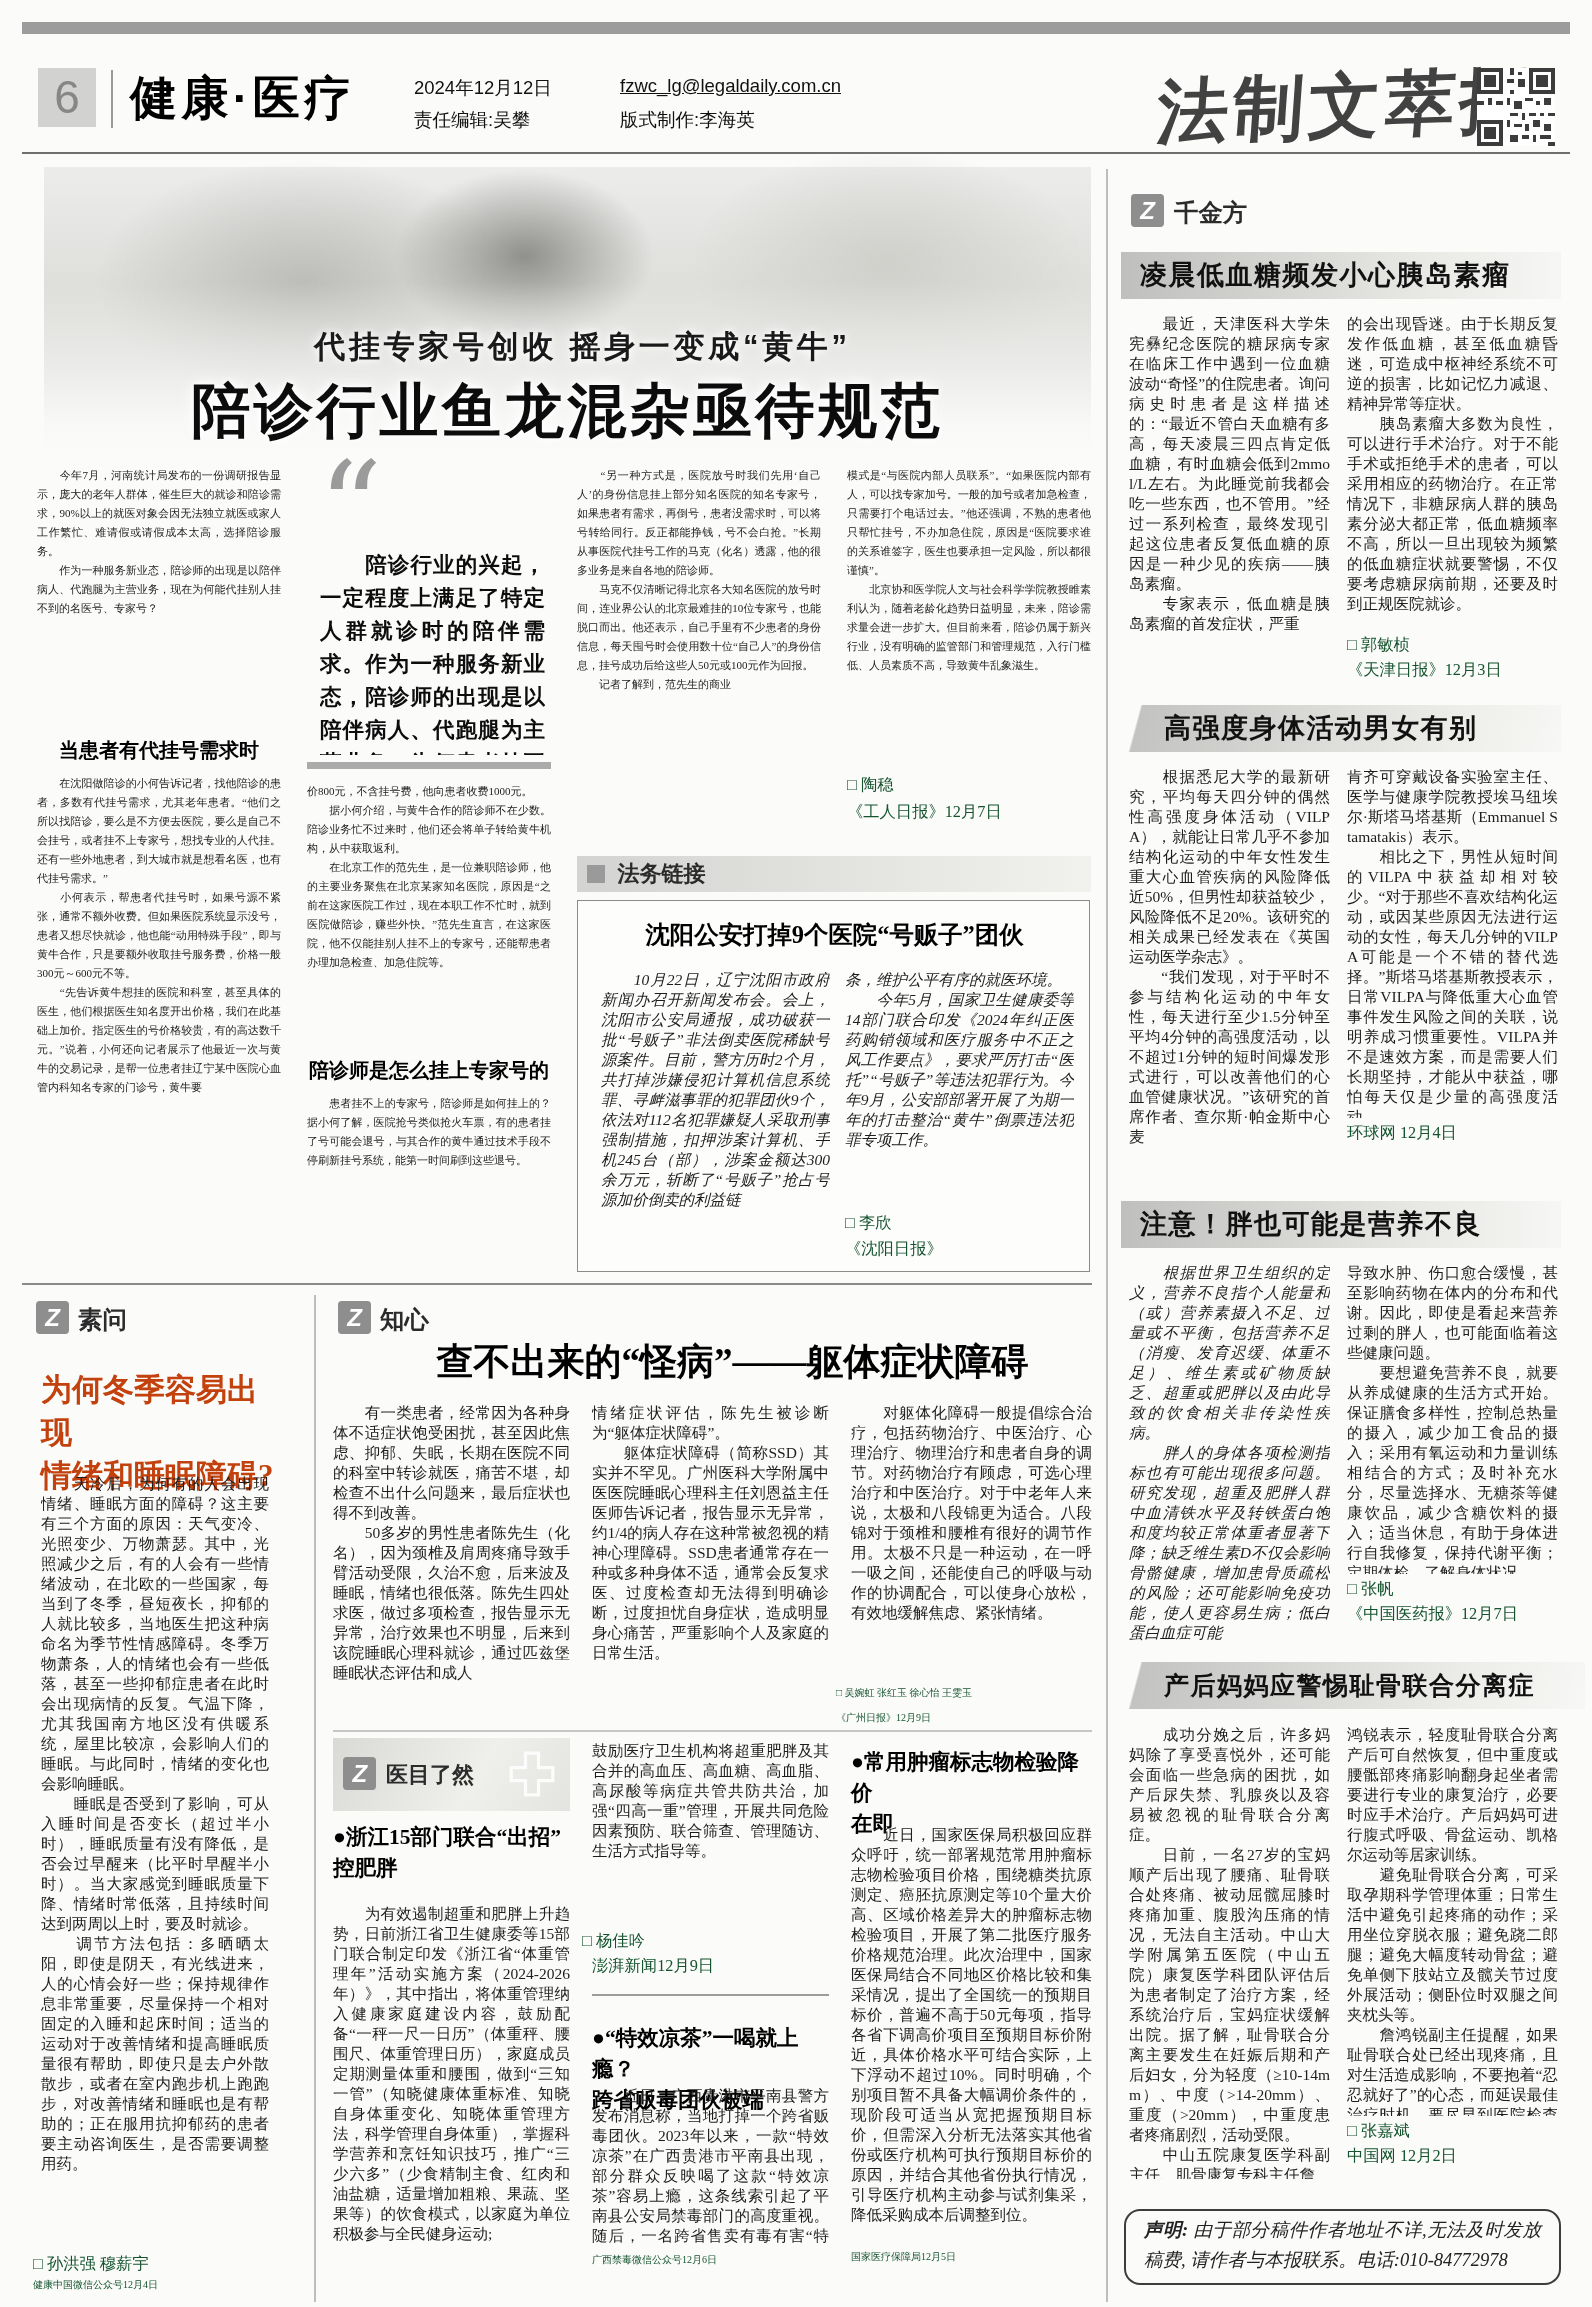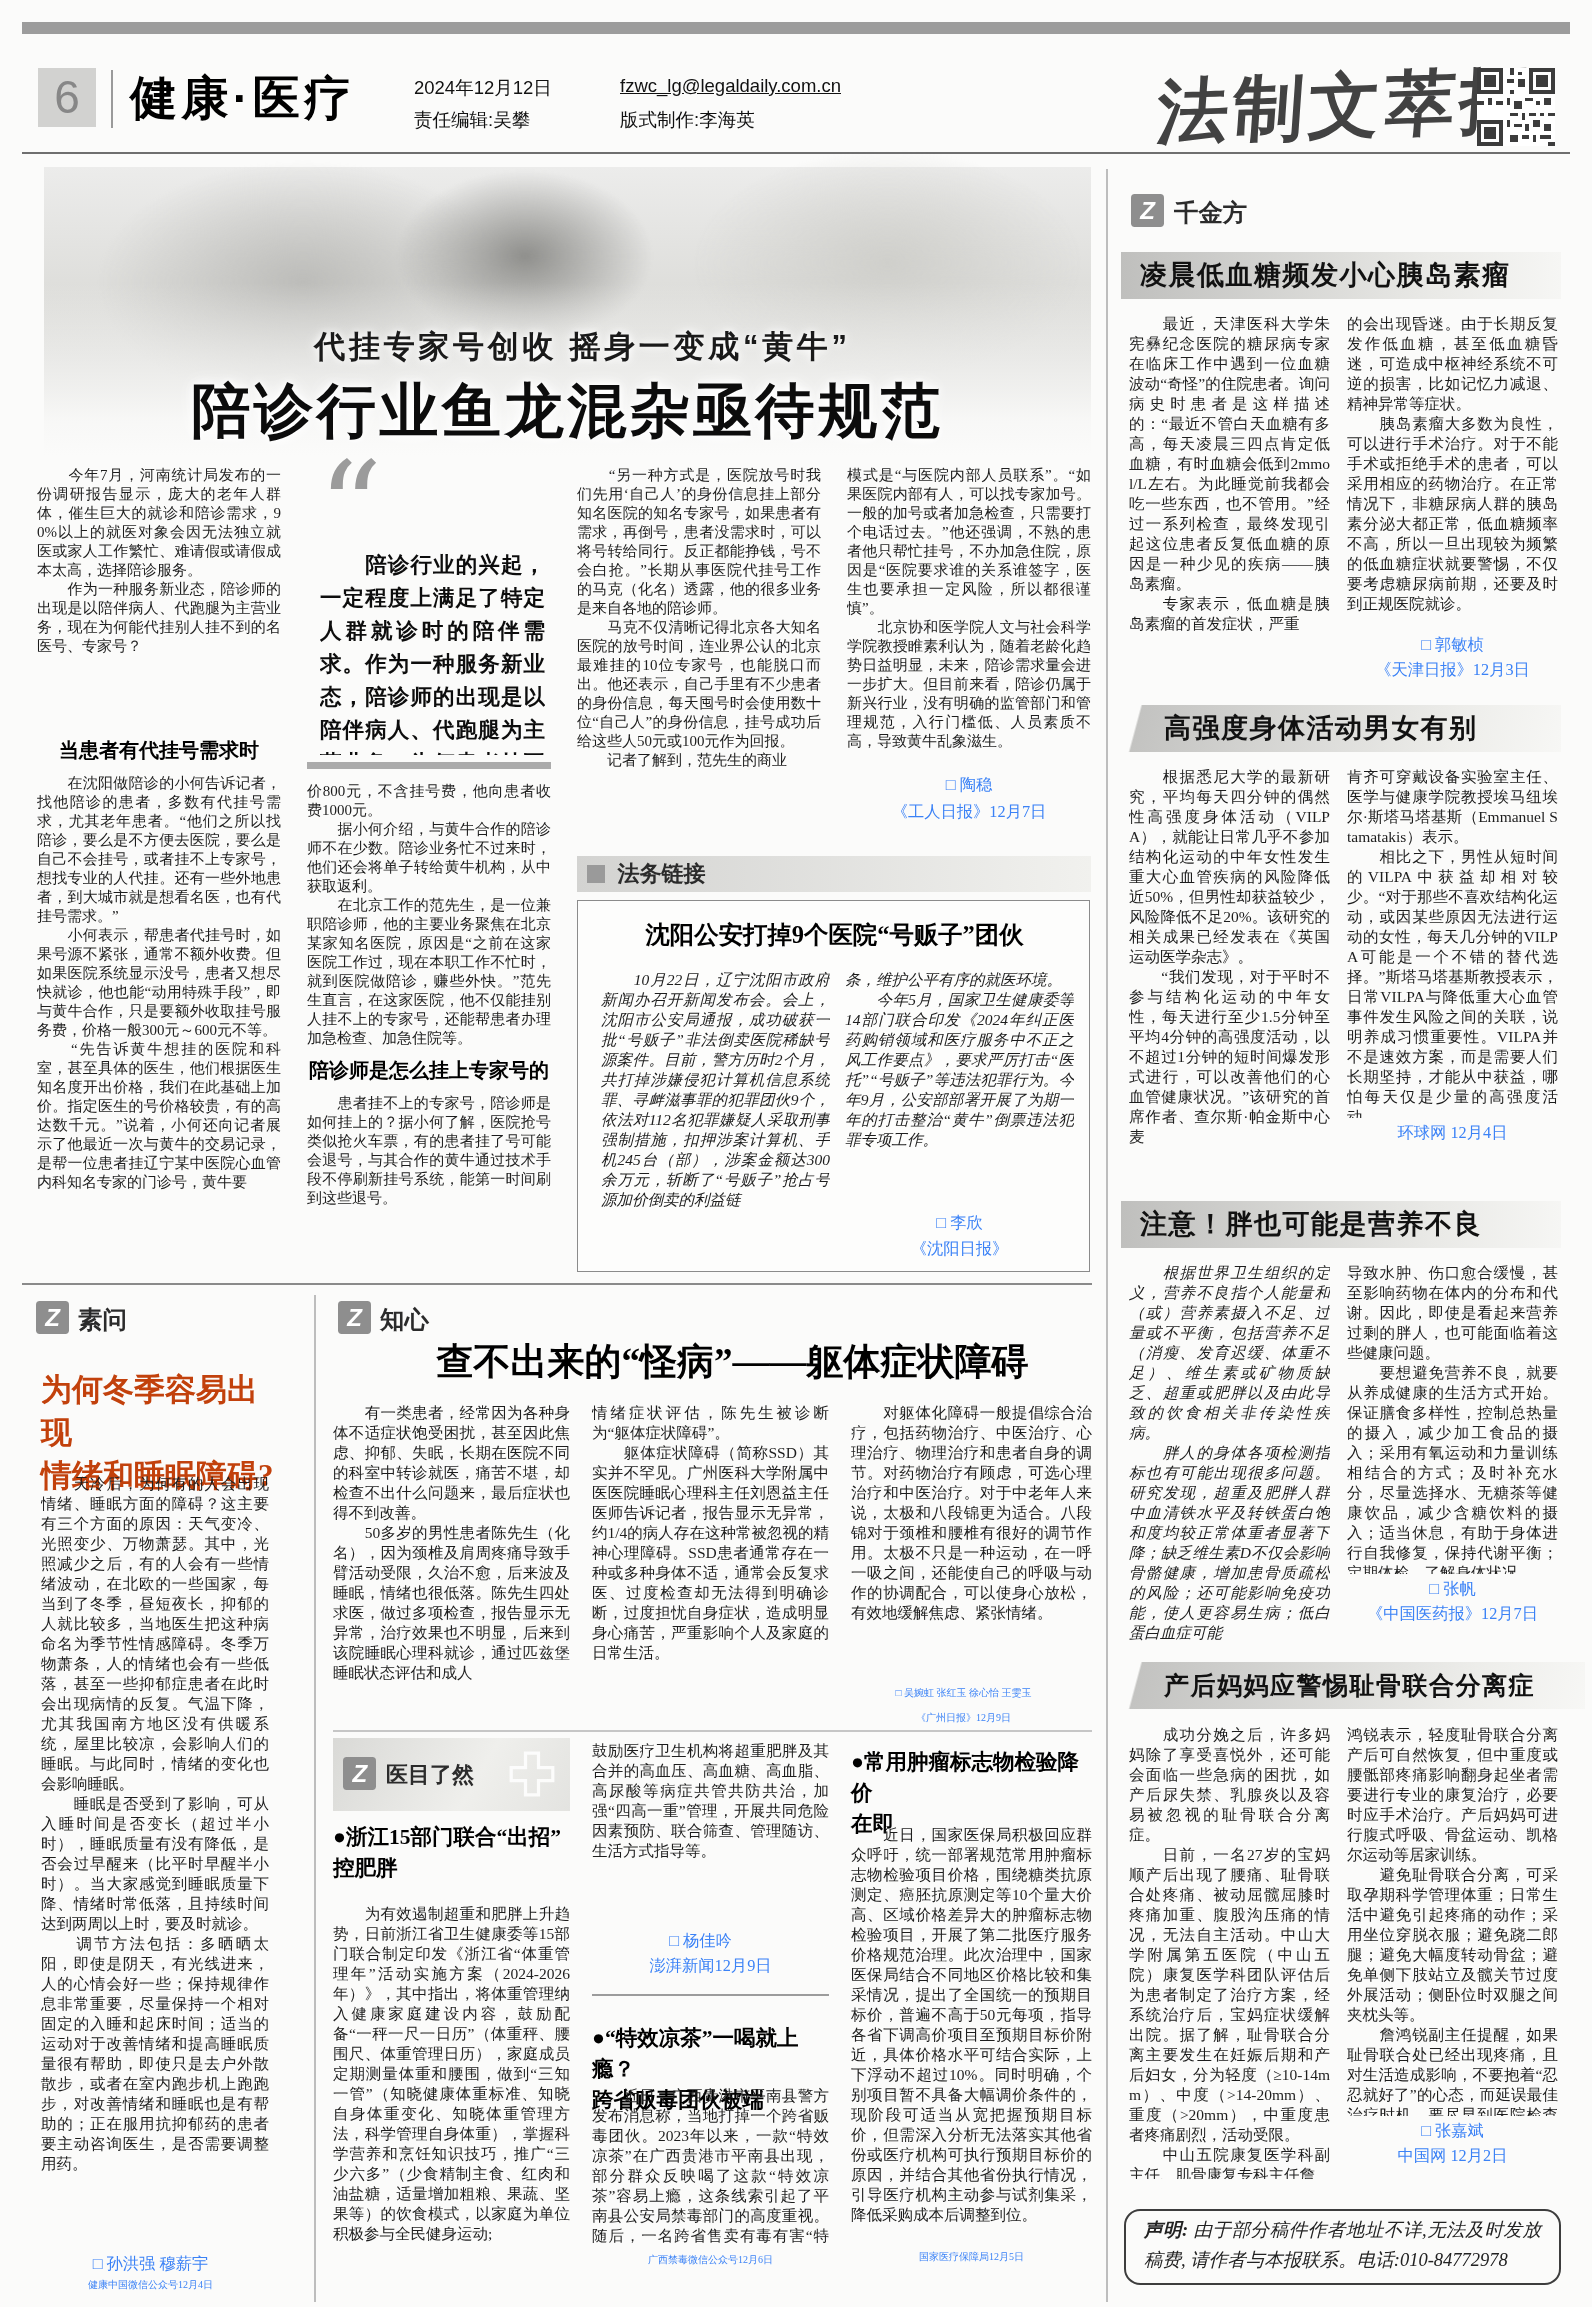--- a/index.html
+++ b/index.html
@@ -1,22 +1,22 @@
 <!DOCTYPE html>
 <html style="font-size:12px"><head>
 <meta charset="utf-8">
 <style>
   html,body{margin:0;padding:0;}
   body{width:1593px;height:2307px;position:relative;background:#fbfbfa;
        font-family:"Liberation Serif","DejaVu Serif",serif;color:#161616;overflow:hidden;}
   .abs{position:absolute;}
   .txt{text-align:justify;white-space:pre-line;word-break:break-all;overflow:hidden;color:#1d1d1d;}
-  .main-col{font-size:15px;line-height:19px;}
+  .main-col{font-size:11px;line-height:19px;}
   .sec-col{font-size:15.5px;line-height:20px;}
-  .byline{text-align:center;font-size:16.3px;color:#3b82f6;white-space:pre;overflow:hidden;}
+  .byline{text-align:left;font-size:16.3px;color:#14532d;white-space:pre;overflow:hidden;}
   .byline-sm{font-size:10px;}
   .subhead{font-family:"Liberation Sans","DejaVu Sans",sans-serif;font-weight:bold;
            font-size:20px;text-align:center;color:#000;}
   .sec-label{font-family:"Liberation Sans","DejaVu Sans",sans-serif;font-weight:bold;
              font-size:24.4px;color:#2b2b2b;}
   .zicon{width:33px;height:33px;background:#8e8e8e;border-radius:3.7px;color:#fff;
          font-family:"Liberation Sans",sans-serif;font-weight:bold;font-style:italic;
          font-size:24px;text-align:center;line-height:33px;}
   .tbar{background:linear-gradient(90deg,#bfbfbd 0%,#e9e9e6 70%,#f6f6f4 100%);
         font-weight:bold;font-size:27px;color:#111;padding-left:19px;line-height:47px;

